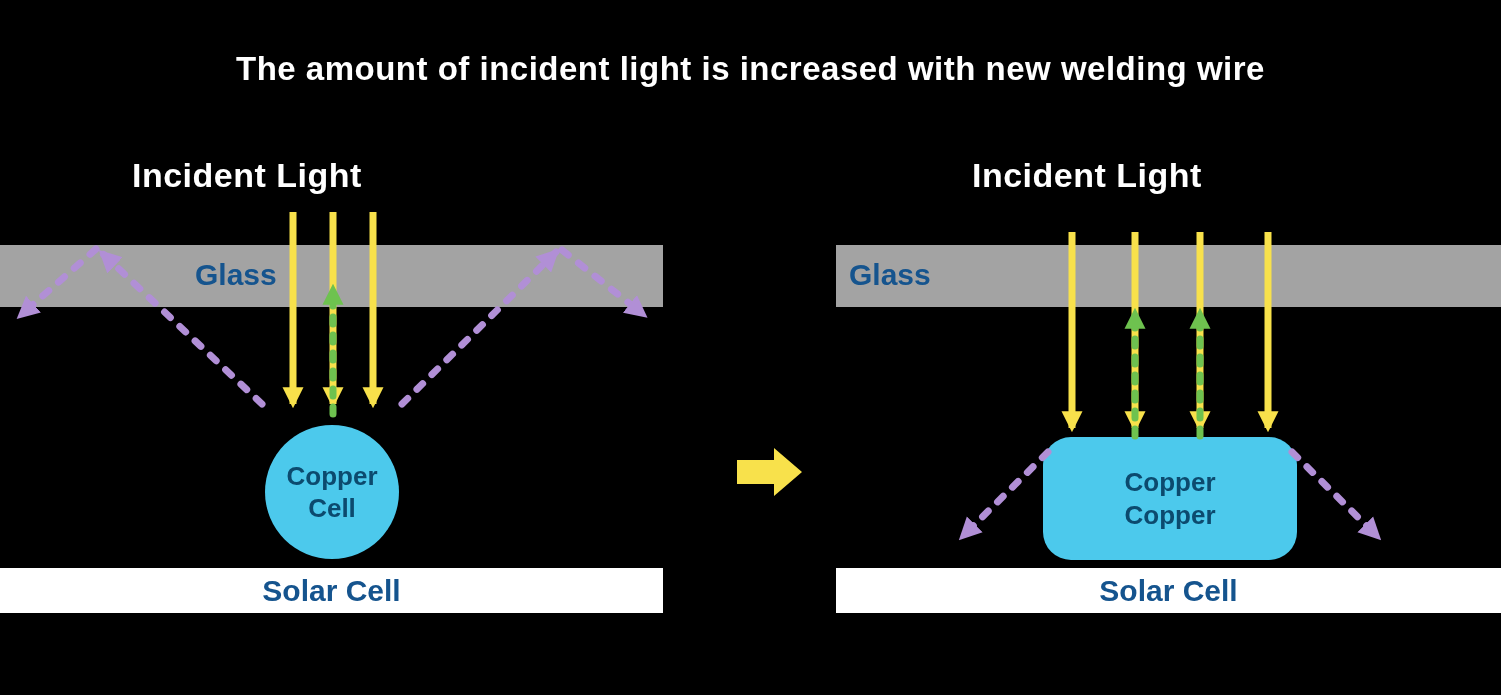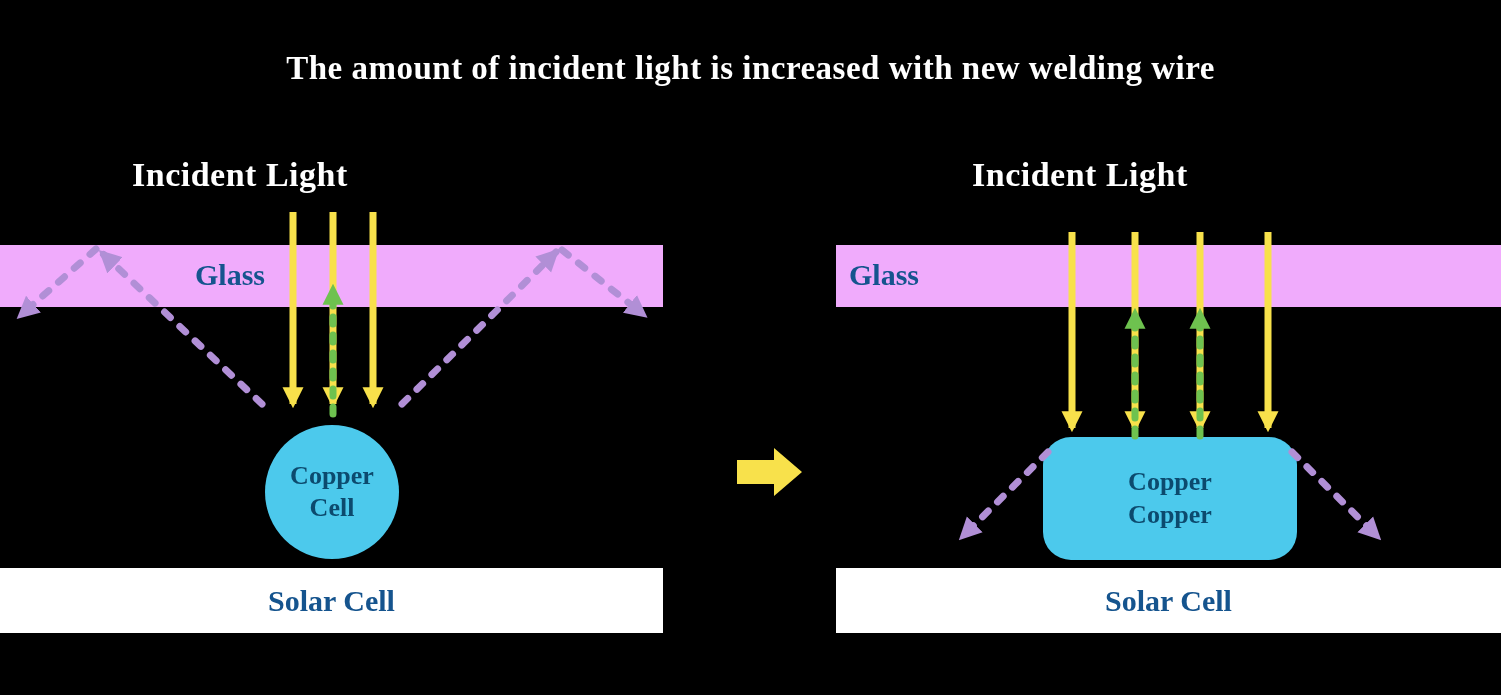--- a/index.html
+++ b/index.html
@@ -6,21 +6,21 @@
     margin: 0;
     padding: 0;
     background: #000000;
   }
   .canvas {
     position: relative;
     width: 1501px;
     height: 695px;
     background: #000000;
     overflow: hidden;
-    font-family: Liberation Serif, serif;
+    font-family: Liberation Sans, sans-serif;
   }
   .title {
     position: absolute;
     top: 50px;
     left: 0;
     width: 1501px;
     text-align: center;
     color: #ffffff;
     font-size: 33px;
     font-weight: 700;
@@ -37,21 +37,21 @@
     font-weight: 700;
     letter-spacing: 0.5px;
   }
   .incident-left  { left: 132px; }
   .incident-right { left: 972px; }
 
   .glass-bar {
     position: absolute;
     top: 245px;
     height: 62px;
-    background: #f0abfc;
+    background: #a3a3a3;
   }
   .glass-left  { left: 0;     width: 663px; }
   .glass-right { left: 836px; width: 665px; }
   .glass-text {
     position: absolute;
     top: 50%;
     transform: translateY(-52%);
     color: #15548e;
     font-size: 30px;
     font-weight: 700;
@@ -89,21 +89,21 @@
     color: #0c4a6e;
     font-size: 26px;
     font-weight: 700;
     line-height: 1.25;
     text-align: right;
   }
 
   .solar-bar {
     position: absolute;
     top: 568px;
-    height: 65px;
+    height: 45px;
     background: #ffffff;
     display: flex;
     align-items: center;
     justify-content: center;
   }
   .solar-left  { left: 0;     width: 663px; }
   .solar-right { left: 836px; width: 665px; }
   .solar-text {
     color: #15548e;
     font-size: 30px;

